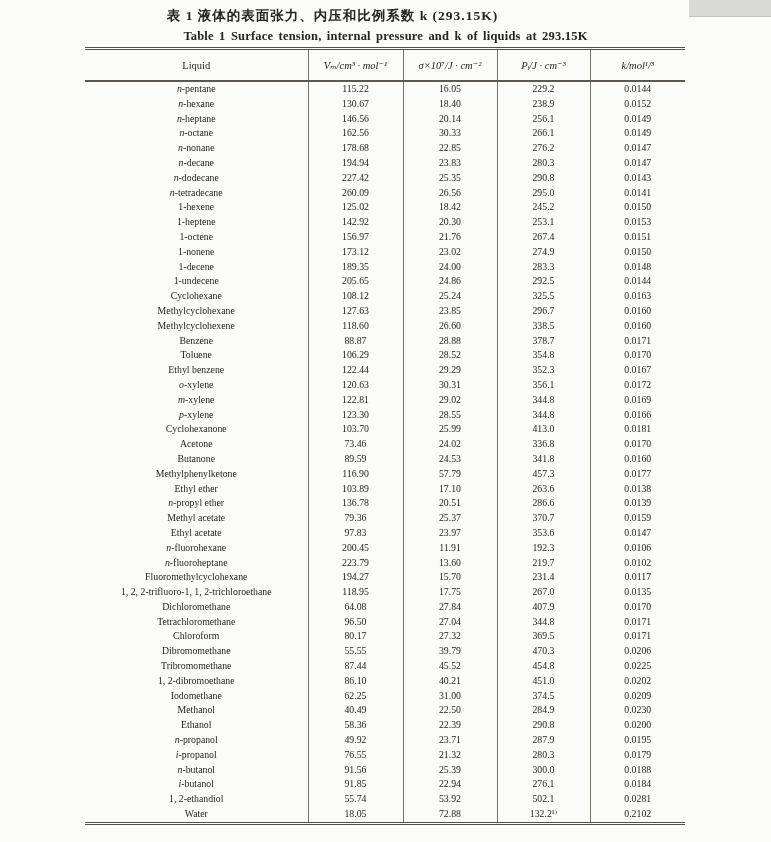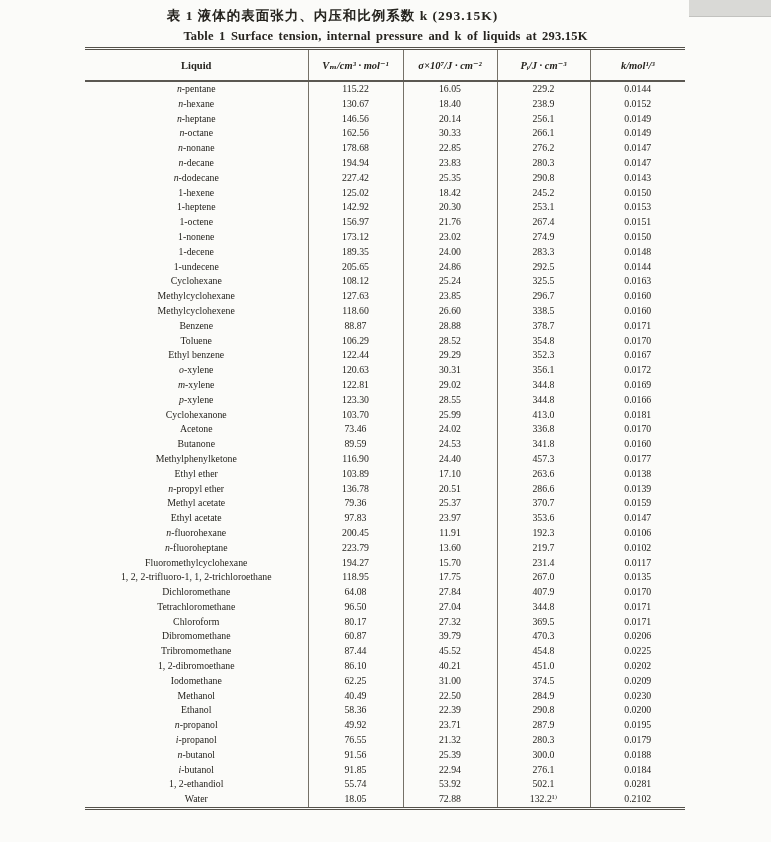--- a/index.html
+++ b/index.html
@@ -56,21 +56,21 @@
     top: 47px;
     width: 600px;
     border-collapse: collapse;
     table-layout: fixed;
     border-top: 3px double #54514b;
     border-bottom: 3px double #54514b;
   }
   table.liquids thead th {
     height: 30px;
     padding: 0;
-    font-weight: 700;
+    font-weight: 400;
     font-size: 10.5px;
     text-align: center;
     vertical-align: middle;
     border-bottom: 2px solid #5b5852;
   }
   table.liquids thead th.var-head {
     font-style: italic;
   }
   table.liquids td {
     height: 14.8px;
@@ -162,20 +162,27 @@
           <td>0.0147</td>
         </tr>
         <tr>
           <td><i>n</i>-dodecane</td>
           <td>227.42</td>
           <td>25.35</td>
           <td>290.8</td>
           <td>0.0143</td>
         </tr>
         <tr>
+          <td><i>n</i>-tetradecane</td>
+          <td>260.09</td>
+          <td>26.56</td>
+          <td>295.0</td>
+          <td>0.0141</td>
+        </tr>
+        <tr>
           <td>1-hexene</td>
           <td>125.02</td>
           <td>18.42</td>
           <td>245.2</td>
           <td>0.0150</td>
         </tr>
         <tr>
           <td>1-heptene</td>
           <td>142.92</td>
           <td>20.30</td>
@@ -290,21 +297,21 @@
         <tr>
           <td>Butanone</td>
           <td>89.59</td>
           <td>24.53</td>
           <td>341.8</td>
           <td>0.0160</td>
         </tr>
         <tr>
           <td>Methylphenylketone</td>
           <td>116.90</td>
-          <td>24.40</td>
+          <td>57.79</td>
           <td>457.3</td>
           <td>0.0177</td>
         </tr>
         <tr>
           <td>Ethyl ether</td>
           <td>103.89</td>
           <td>17.10</td>
           <td>263.6</td>
           <td>0.0138</td>
         </tr>
@@ -373,21 +380,21 @@
         </tr>
         <tr>
           <td>Chloroform</td>
           <td>80.17</td>
           <td>27.32</td>
           <td>369.5</td>
           <td>0.0171</td>
         </tr>
         <tr>
           <td>Dibromomethane</td>
-          <td>60.87</td>
+          <td>55.55</td>
           <td>39.79</td>
           <td>470.3</td>
           <td>0.0206</td>
         </tr>
         <tr>
           <td>Tribromomethane</td>
           <td>87.44</td>
           <td>45.52</td>
           <td>454.8</td>
           <td>0.0225</td>

